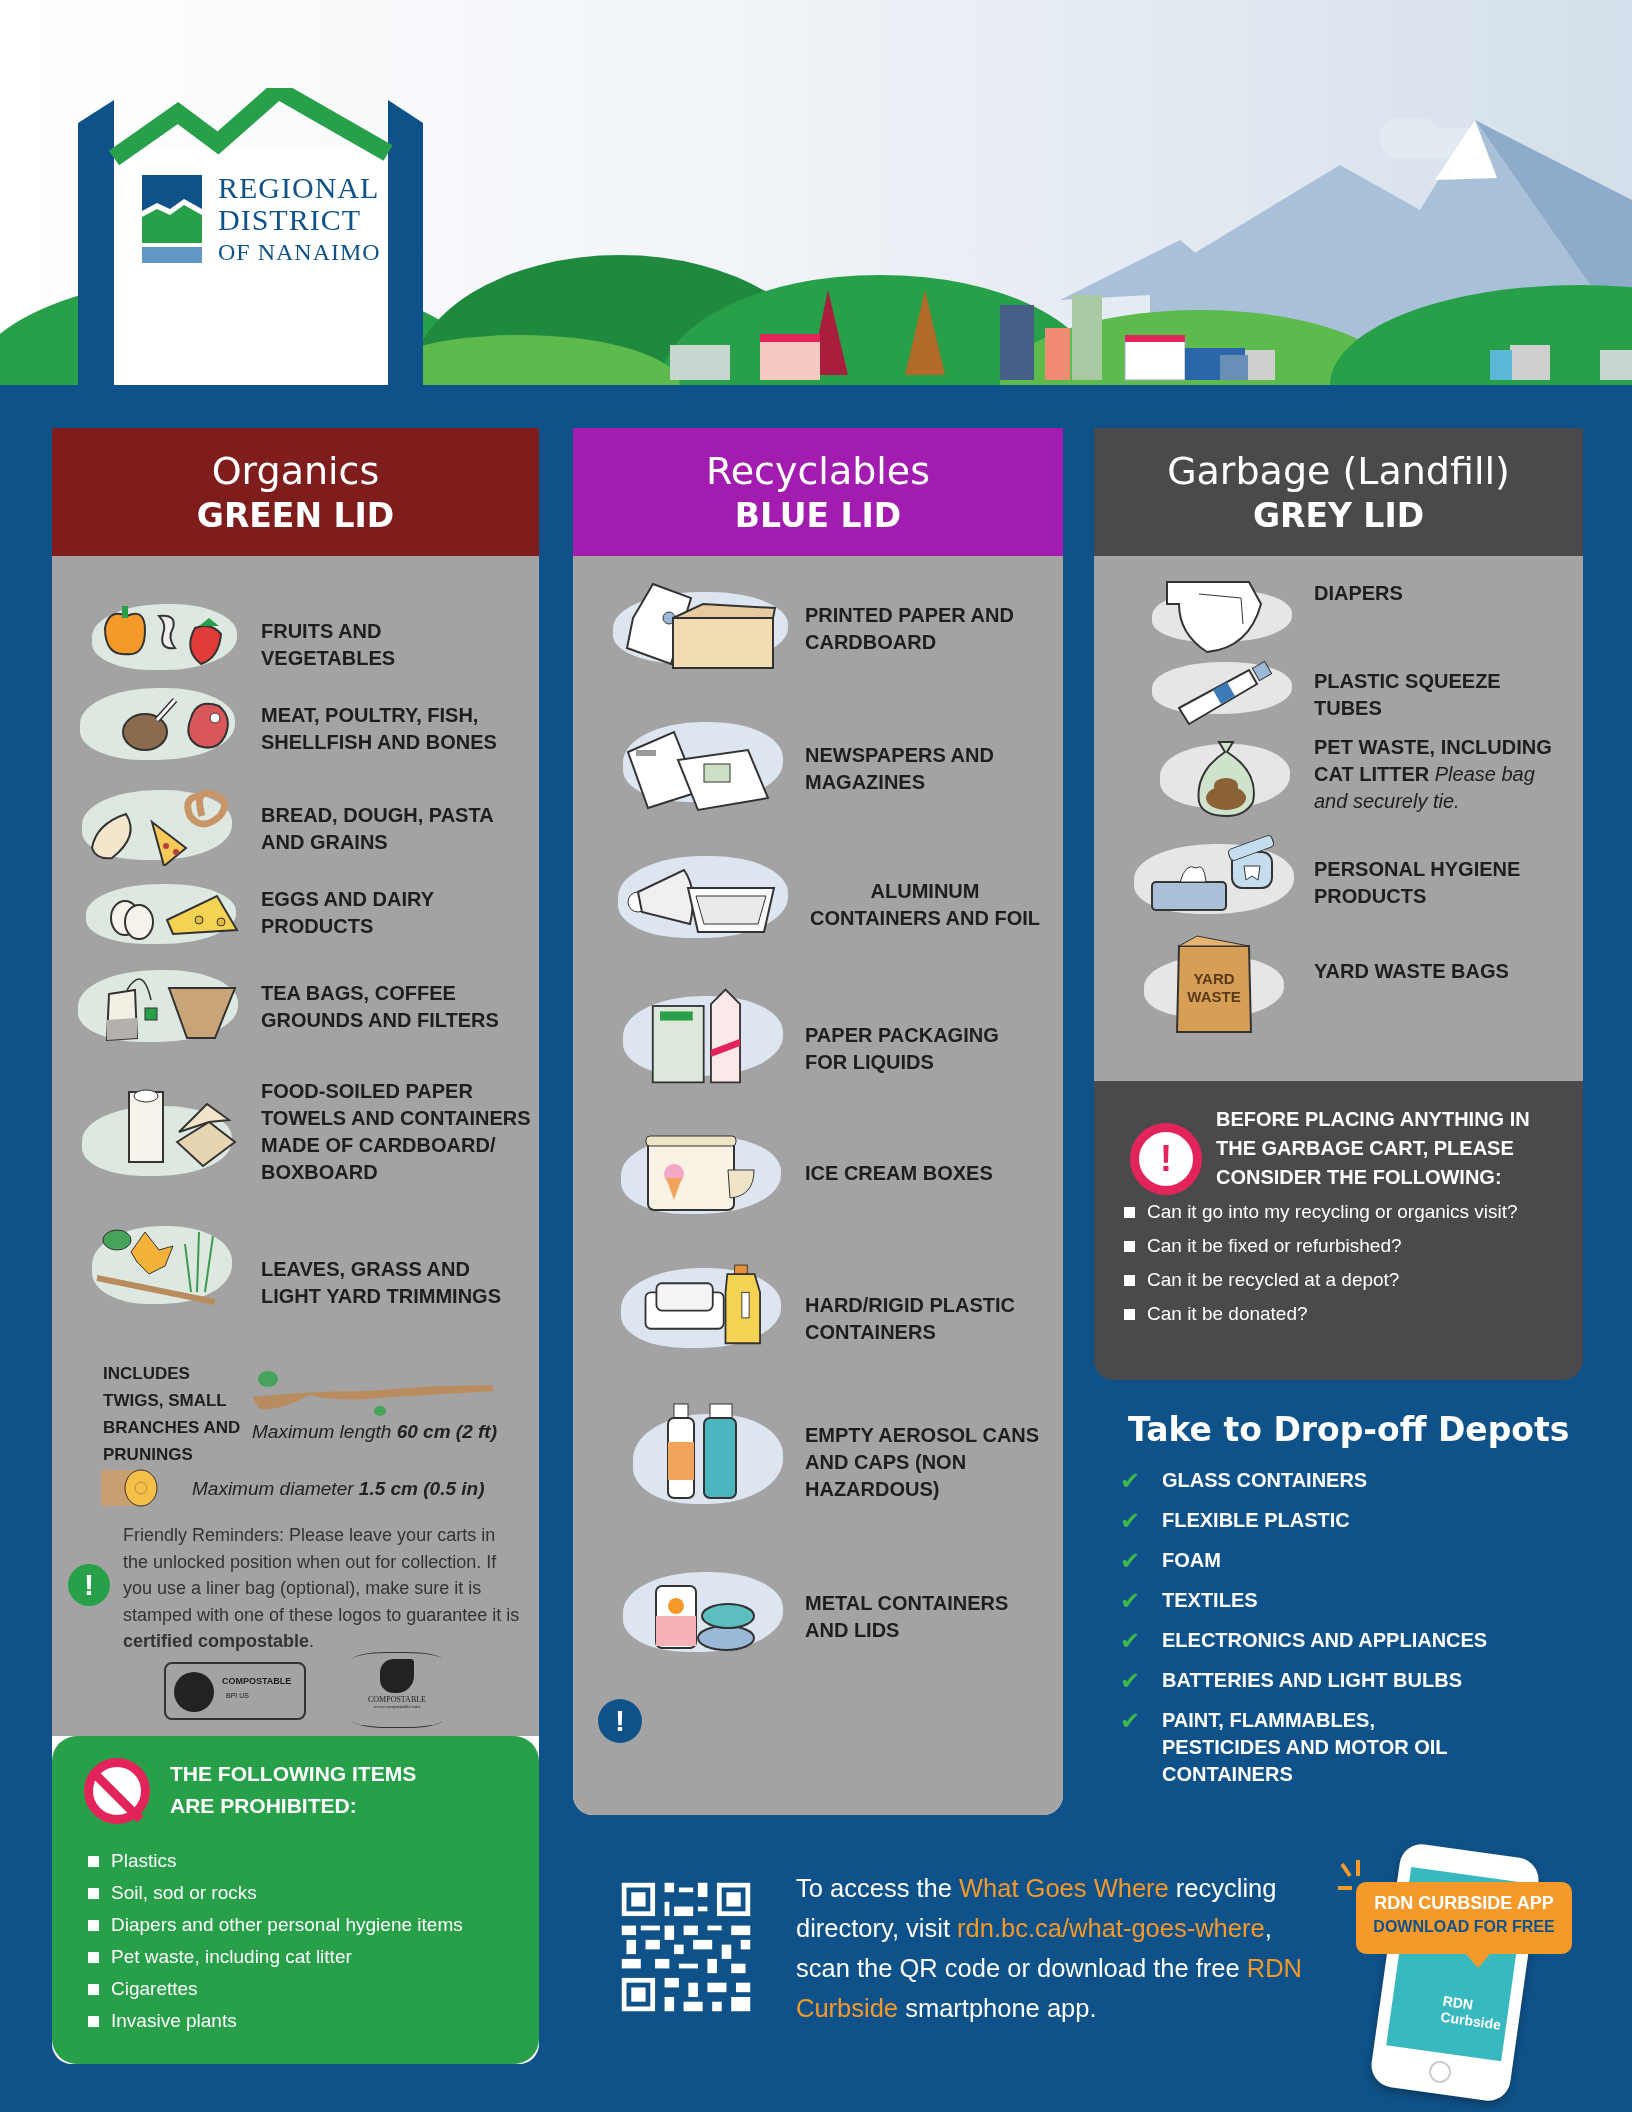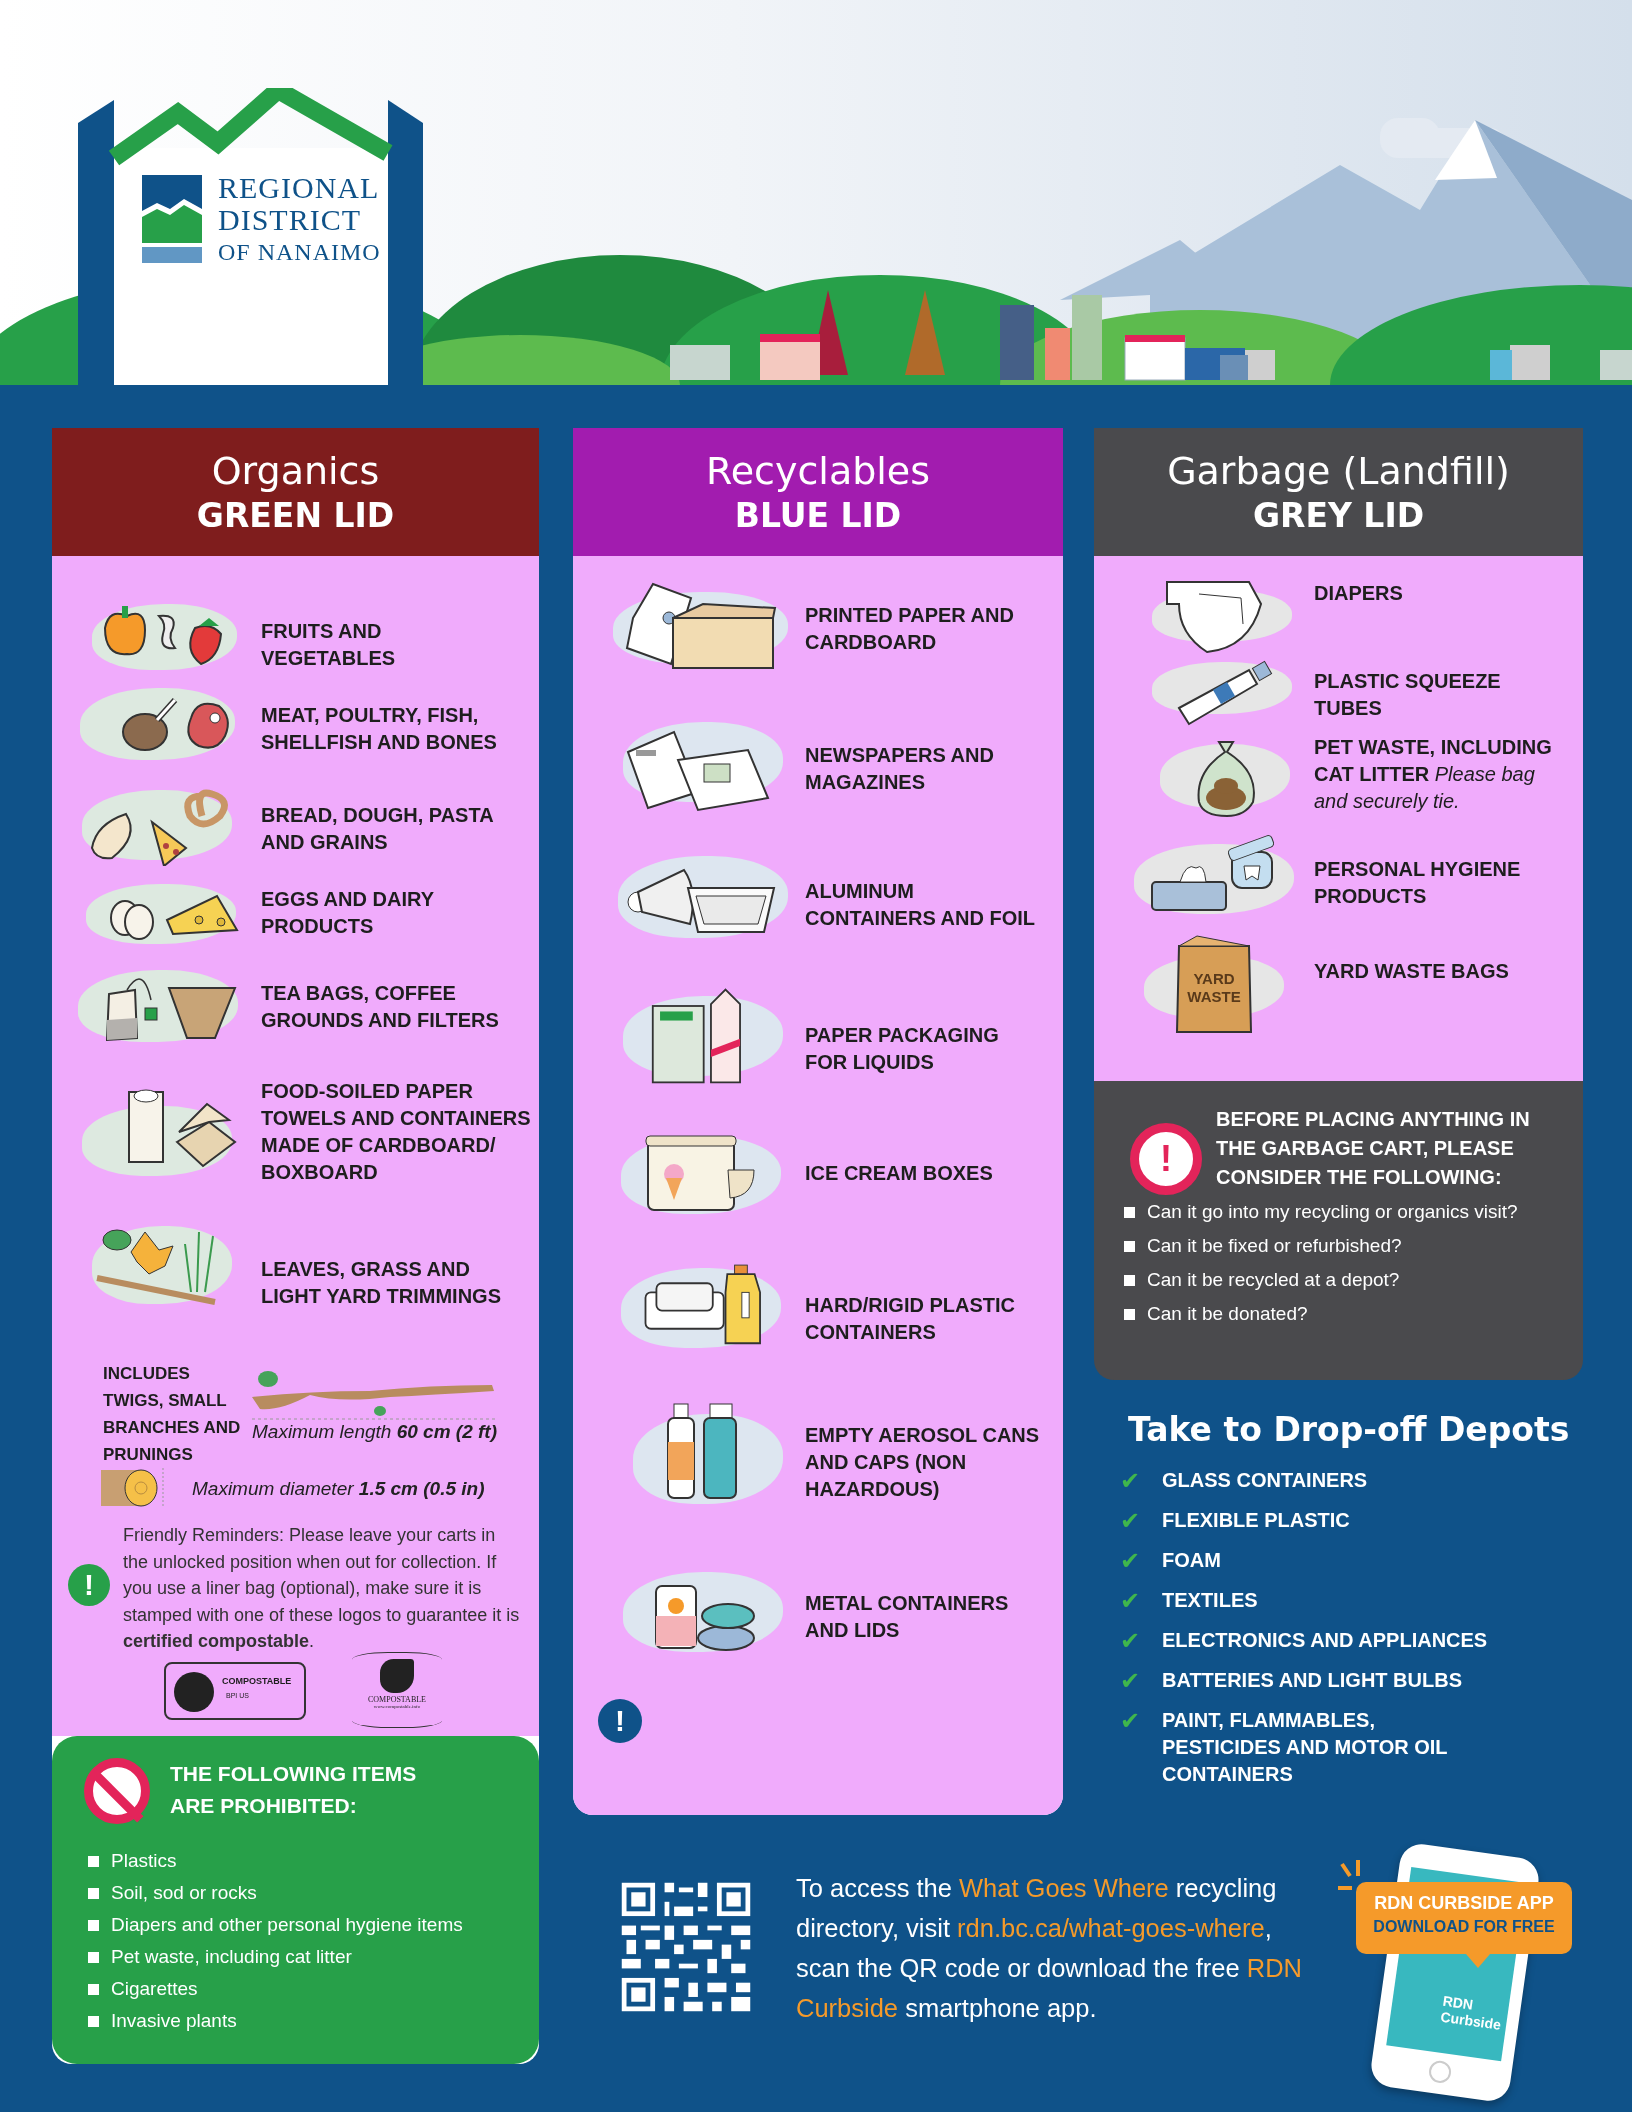--- a/index.html
+++ b/index.html
@@ -24,21 +24,21 @@
   .col-recycle { left: 573px; top: 428px; width: 490px; height: 1387px; }
   .col-garbage { left: 1094px; top: 428px; width: 489px; height: 952px; background: #4a4a4d; }
 
   .col-head { height: 128px; text-align: center; color: #fff; padding-top: 20px; }
   .col-head .h1 { font-family: "DejaVu Sans", sans-serif; font-size: 38px; line-height: 46px; }
   .col-head .h2 { font-family: "DejaVu Sans", sans-serif; font-size: 33px; line-height: 44px; font-weight: bold; }
   .head-green { background: #7f1d1d; }
   .head-blue { background: #a21caf; }
   .head-grey { background: #4a4a4d; }
 
-  .items { position: relative; background: #f0abfc; }
+  .items { position: relative; background: #a3a3a3; }
   .item { position: absolute; left: 0; width: 100%; display: flex; align-items: center; }
   .item .ic { position: absolute; width: 165px; height: 100px; }
   .item .lbl { position: absolute; font-weight: bold; font-size: 20px; line-height: 27px; color: #1e1e1e; }
   .blob { position: absolute; border-radius: 50% 45% 50% 40%; }
   .blob-g { background: #dde9e0; }
   .blob-b { background: #dde6f0; }
   .blob-grey { background: #e6e6e6; }
 
   .small-caps { position: absolute; font-weight: bold; font-size: 17px; line-height: 27px; }
   .italic-note { position: absolute; font-style: italic; font-size: 19px; color: #222; }
@@ -310,21 +310,21 @@
       <div class="blob blob-b" style="left:50px;top:10px;width:160px;height:80px;"></div>
       <svg class="ic" style="left:45px;top:0;width:165px;" viewBox="0 0 165 100">
         <polygon points="10,40 56,20 80,80 30,96" fill="#fff" stroke="#333" stroke-width="2"></polygon>
         <rect x="18" y="38" width="20" height="6" fill="#999"></rect>
         <polygon points="60,48 130,38 150,86 80,98" fill="#fff" stroke="#333" stroke-width="2"></polygon>
         <rect x="86" y="52" width="26" height="18" fill="#cde0c5" stroke="#333"></rect>
       </svg>
       <div class="lbl" style="left:232px;top:30px;width:240px;">NEWSPAPERS AND MAGAZINES</div>
     </div>
 
-    <div class="item" style="top:290px;height:110px;">
+    <div class="item" style="top:290px;height:110px;text-align:center;">
       <div class="blob blob-b" style="left:45px;top:10px;width:170px;height:82px;"></div>
       <svg class="ic" style="left:45px;top:4px;width:170px;" viewBox="0 0 170 100">
         <circle cx="20" cy="52" r="10" fill="#fff" stroke="#333"></circle>
         <path d="M20 42 L66 20 Q80 40 72 74 L24 62Z" fill="#f0f0f0" stroke="#333" stroke-width="2"></path>
         <polygon points="70,38 156,38 146,82 80,82" fill="#fafafa" stroke="#333" stroke-width="2"></polygon>
         <polygon points="78,46 148,46 140,74 86,74" fill="#eaeaea" stroke="#333"></polygon>
       </svg>
       <div class="lbl" style="left:232px;top:32px;width:240px;">ALUMINUM CONTAINERS AND FOIL</div>
     </div>
 

